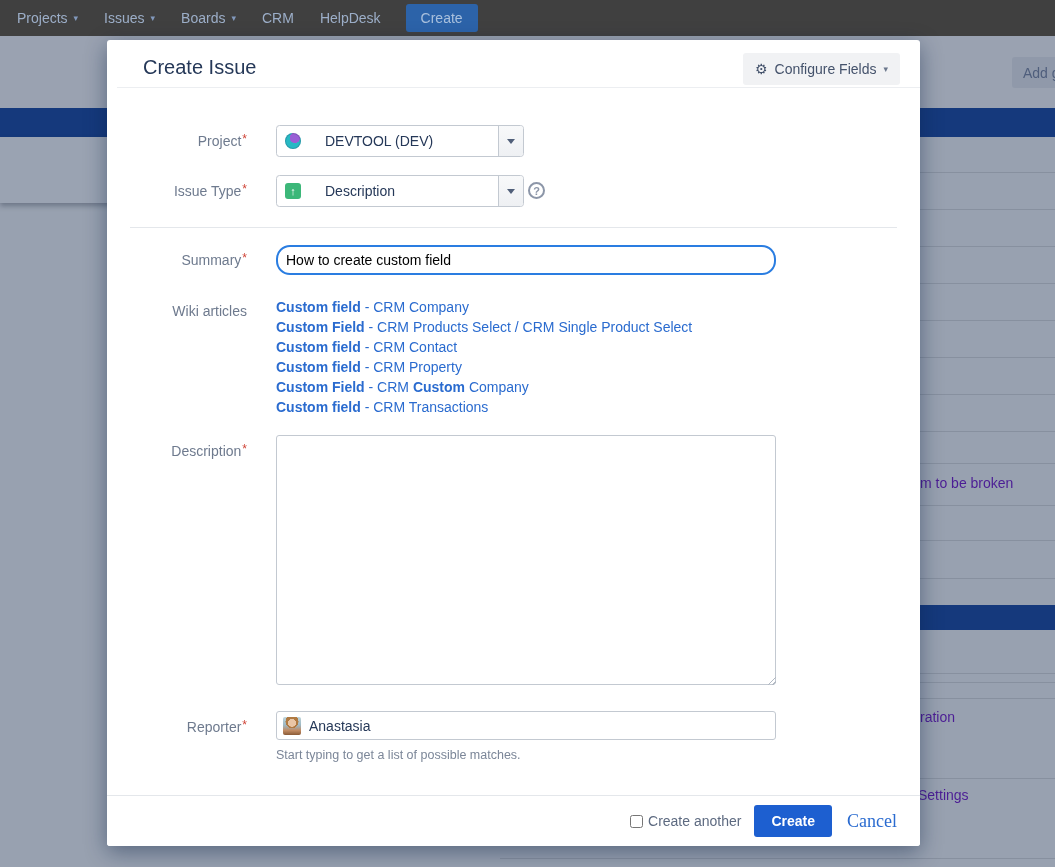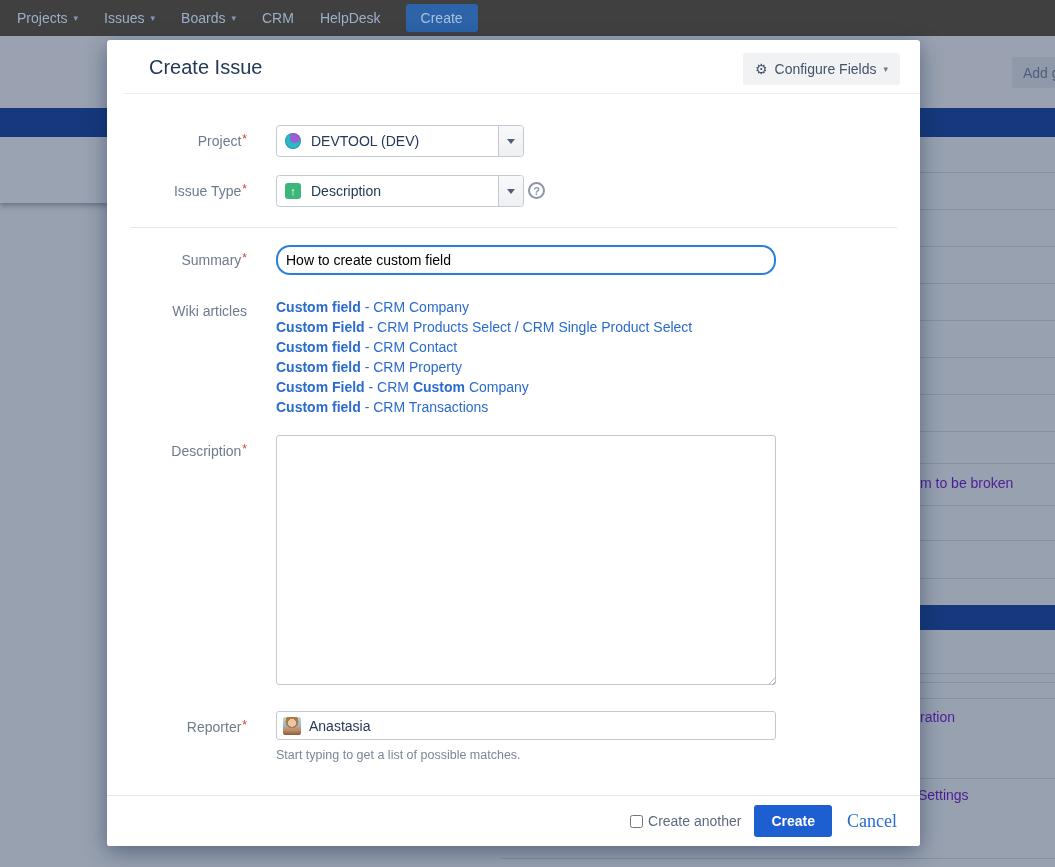--- a/index.html
+++ b/index.html
@@ -45,42 +45,42 @@
   }
   .bg-line { position:absolute; left:500px; width:555px; height:1px; background:#87909f; }
   .bg-link { position:absolute; color:#4c1d95; font-size:14px; text-decoration:none; white-space:nowrap; }
 
   
   .modal {
     position:absolute; left:107px; top:40px; width:813px; height:806px;
     background:#ffffff; border-radius:3px; z-index:10;
     box-shadow:0 6px 22px rgba(9,30,66,.45);
   }
-  .modal-header { position:absolute; top:0; left:16px; right:0; height:54px; border-bottom:1px solid #eceef1; }
+  .modal-header { position:absolute; top:0; left:10px; right:0; height:48px; border-bottom:1px solid #eceef1; }
   .modal-title { position:absolute; left:26px; top:16px; font-size:20px; font-weight:500; color:#253858; }
   .configure-btn {
     position:absolute; right:20px; top:13px; height:32px;
     background:#f1f2f4; border:none; border-radius:3px; color:#44526b;
     font-size:14px; display:flex; align-items:center; gap:7px; padding:0 12px; cursor:pointer;
   }
   .configure-btn .gear { font-size:14px; color:#44526b; }
   .configure-btn .caret { font-size:9px; color:#6b778c; }
 
   .field-label {
     position:absolute; left:0; width:140px; text-align:right;
     font-size:14px; color:#6e7a8e; line-height:17px;
   }
   .req { color:#d04437; font-size:12px; position:relative; top:-3px; margin-left:1px; }
 
   .select-box {
     position:absolute; left:169px; width:248px; height:32px;
     border:1px solid #c3c9d1; border-radius:3.5px; background:#fff;
     display:flex; align-items:center; cursor:pointer;
   }
-  .select-value { display:flex; align-items:flex-start; gap:10px; padding-left:8px; flex:1; font-size:14px; color:#253858; }
+  .select-value { display:flex; align-items:flex-start; gap:24px; padding-left:8px; flex:1; font-size:14px; color:#253858; }
   .select-arrow-seg {
     width:25px; height:100%; border-left:1px solid #c3c9d1;
     background:linear-gradient(#f8f9fa,#eef0f3); border-radius:0 3px 3px 0;
     display:flex; align-items:center; justify-content:center;
   }
   .tri-down { width:0; height:0; border:4px solid transparent; border-top:5px solid #505f79; margin-top:5px; }
 
   .project-icon {
     width:16px; height:16px; border-radius:50%;
     background:radial-gradient(circle at 62% 30%, #9a5fd6 0 34%, #27b9c4 36% 100%);

